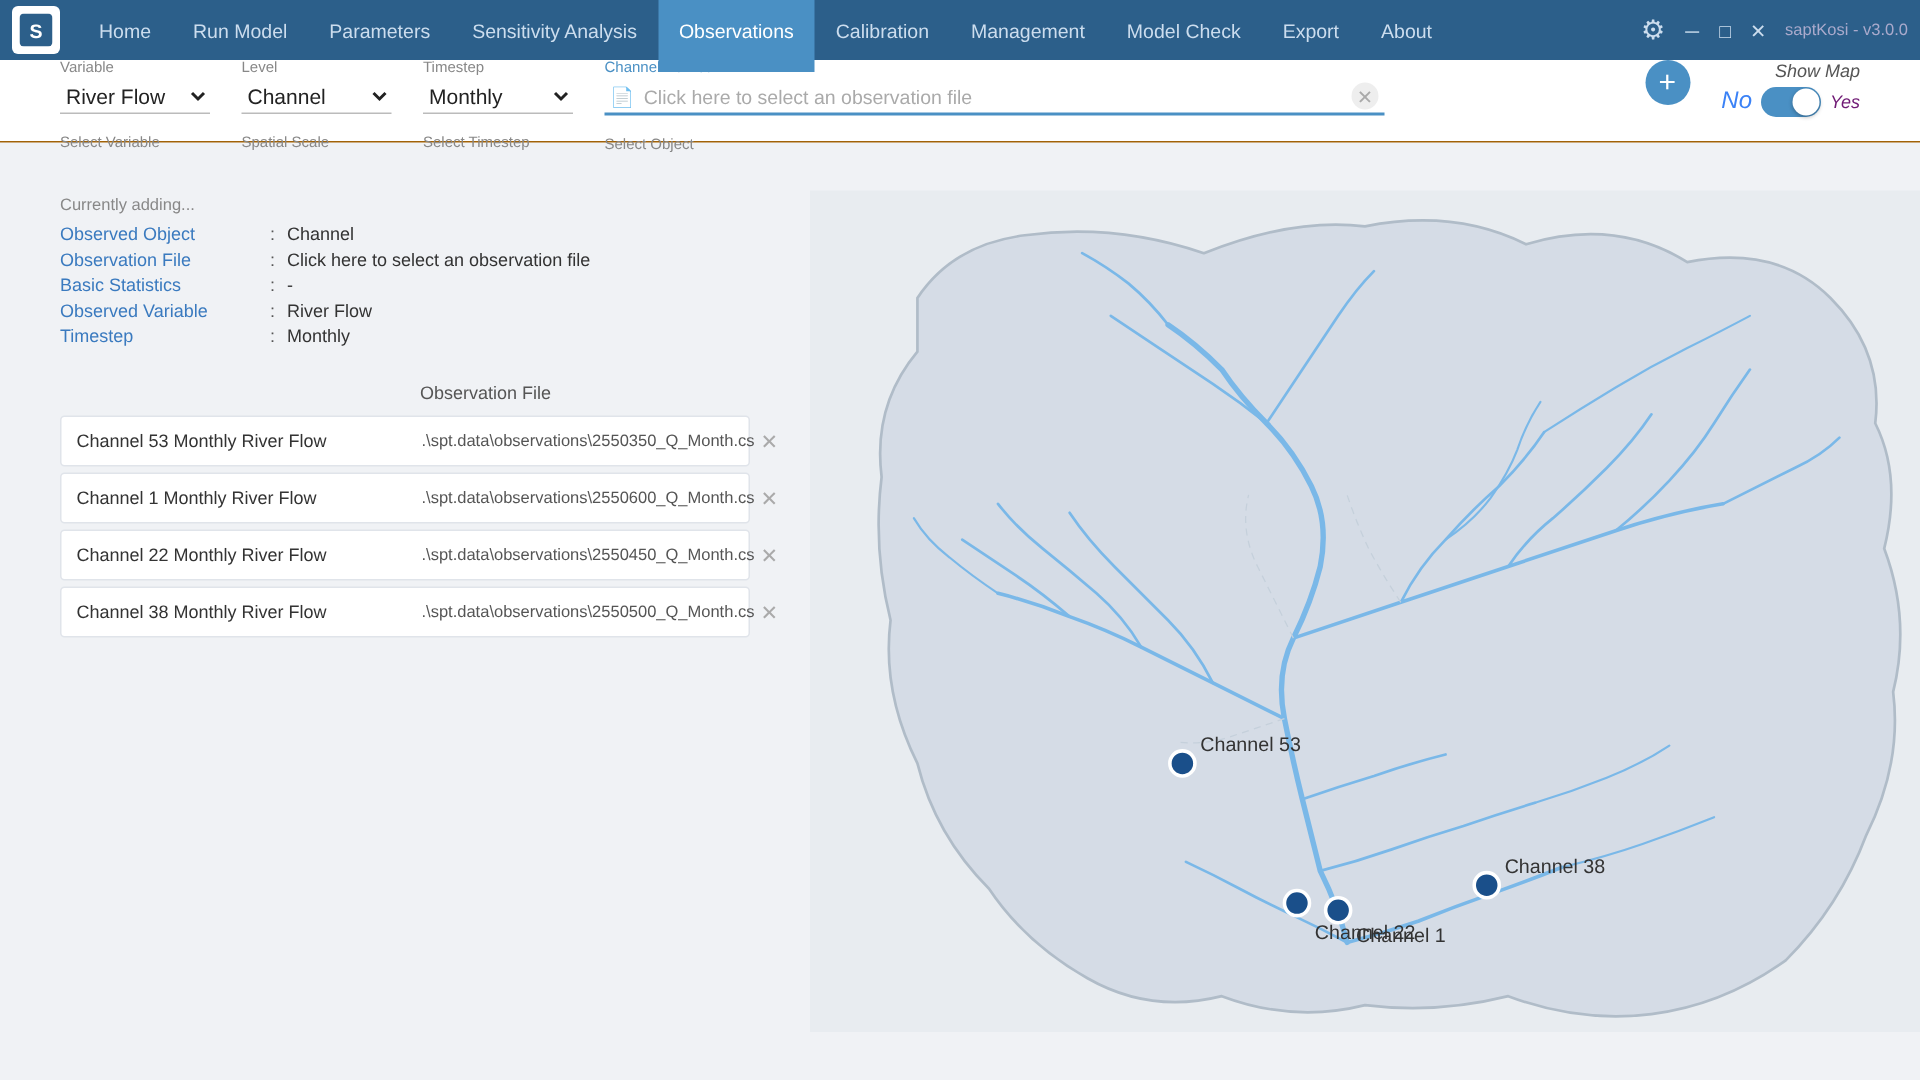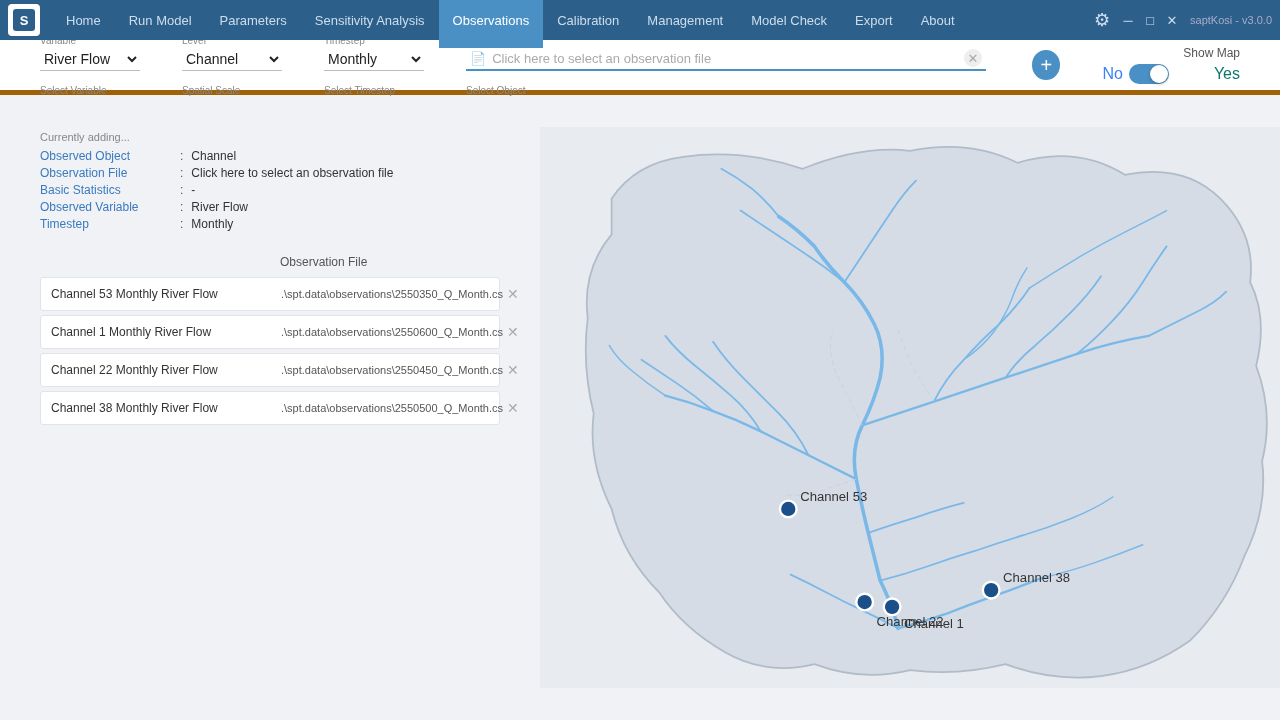--- a/index.html
+++ b/index.html
@@ -45,26 +45,25 @@
       cursor: pointer;
       color: #cde;
       font-size: 13px;
       display: flex; align-items: center; justify-content: center;
     }
     .navbar-version { color: #aac; font-size: 11px; }
 
     
     .toolbar {
       background: #fff;
-      border-bottom: 5px solid #a16207;
+      border-bottom: 1px solid #a16207;
       padding: 0 40px;
       height: 55px;
       display: flex;
-      align-items: center;
-      gap: 42px;
+      gap: 21px;
     }
     .toolbar-group {
       display: flex; flex-direction: column;
       min-width: 100px;
     }
     .toolbar-label { font-size: 10px; color: #888; margin-bottom: 2px; }
     .toolbar-sublabel { font-size: 10px; color: #888; margin-top: 14px; }
     .toolbar-select {
       border: none;
       border-bottom: 1px solid #bbb;
@@ -102,25 +101,26 @@
       display: flex; align-items: center; justify-content: center;
       color: #fff;
       font-size: 20px;
       cursor: pointer;
       border: none;
       margin-left: 4px;
     }
     .show-map-group {
       display: flex; flex-direction: column; align-items: flex-end;
       margin-left: auto;
+      font-style: italic;
     }
     .show-map-label { font-size: 12px; color: #555; margin-bottom: 4px; }
     .toggle-row { display: flex; align-items: center; gap: 6px; }
     .toggle-off { font-size: 16px; color: #3b82f6; }
-    .toggle-on { font-size: 16px; color: #0f766e; margin-left: 39px; }
+    .toggle-on { font-size: 12px; color: #701a75; }
     .toggle-switch {
       width: 40px; height: 20px;
       background: #4a90c4;
       border-radius: 10px;
       position: relative;
       cursor: pointer;
     }
     .toggle-knob {
       width: 18px; height: 18px;
       background: #fff;

